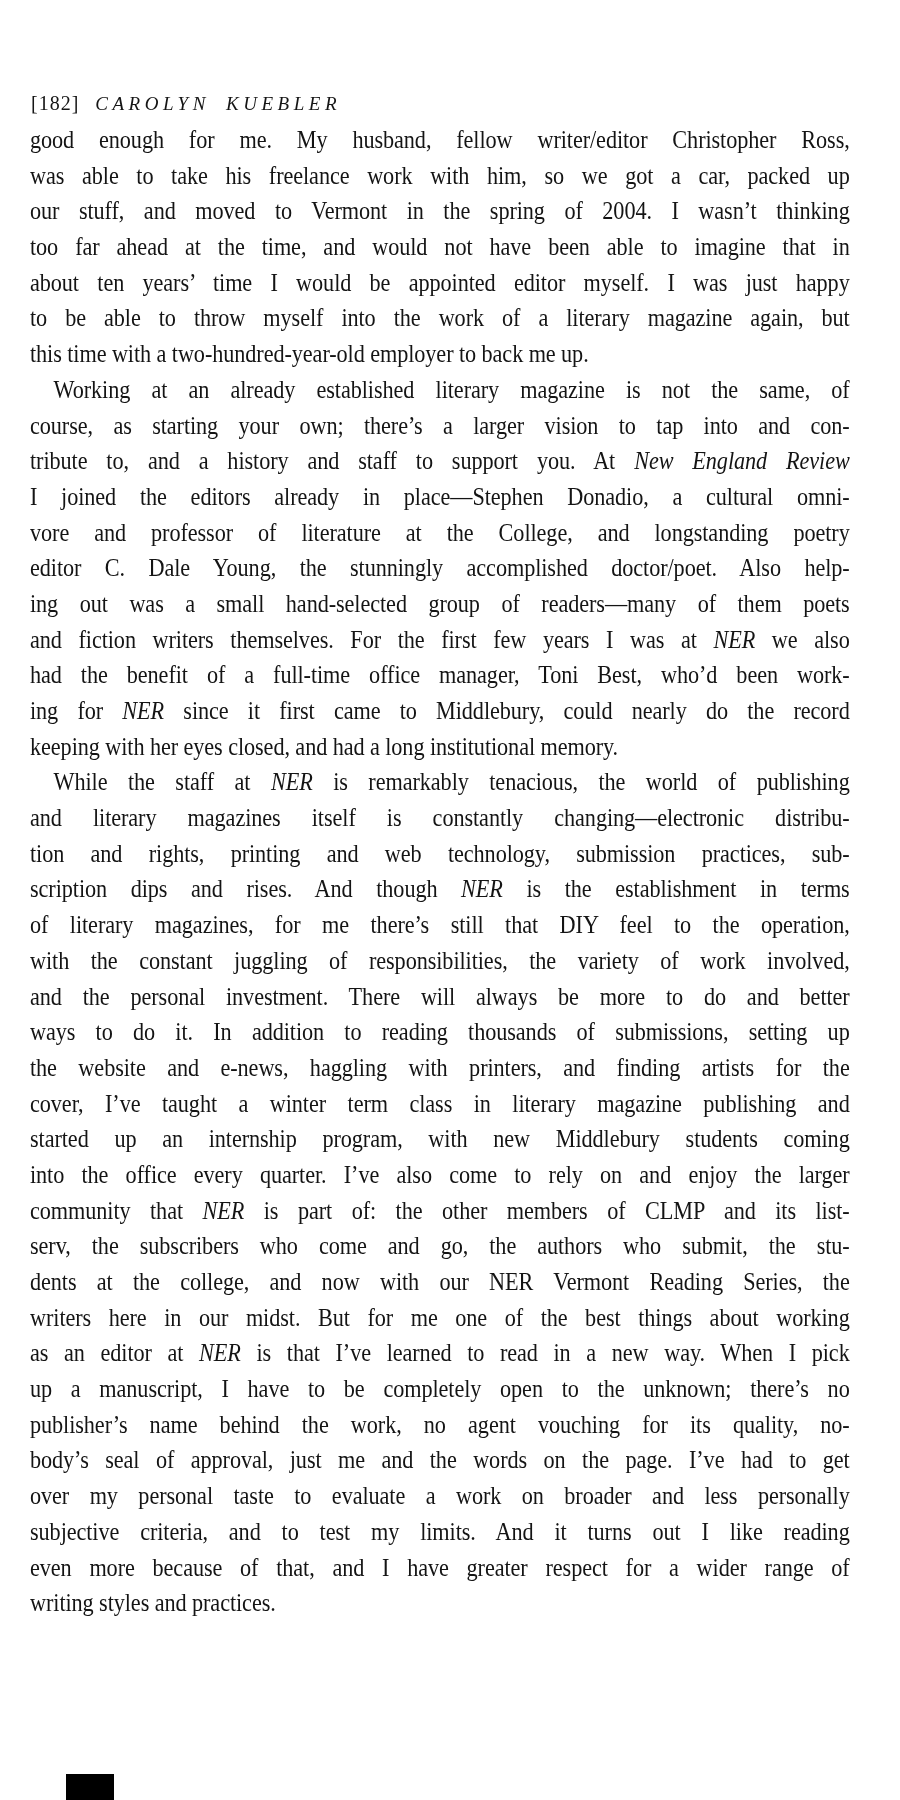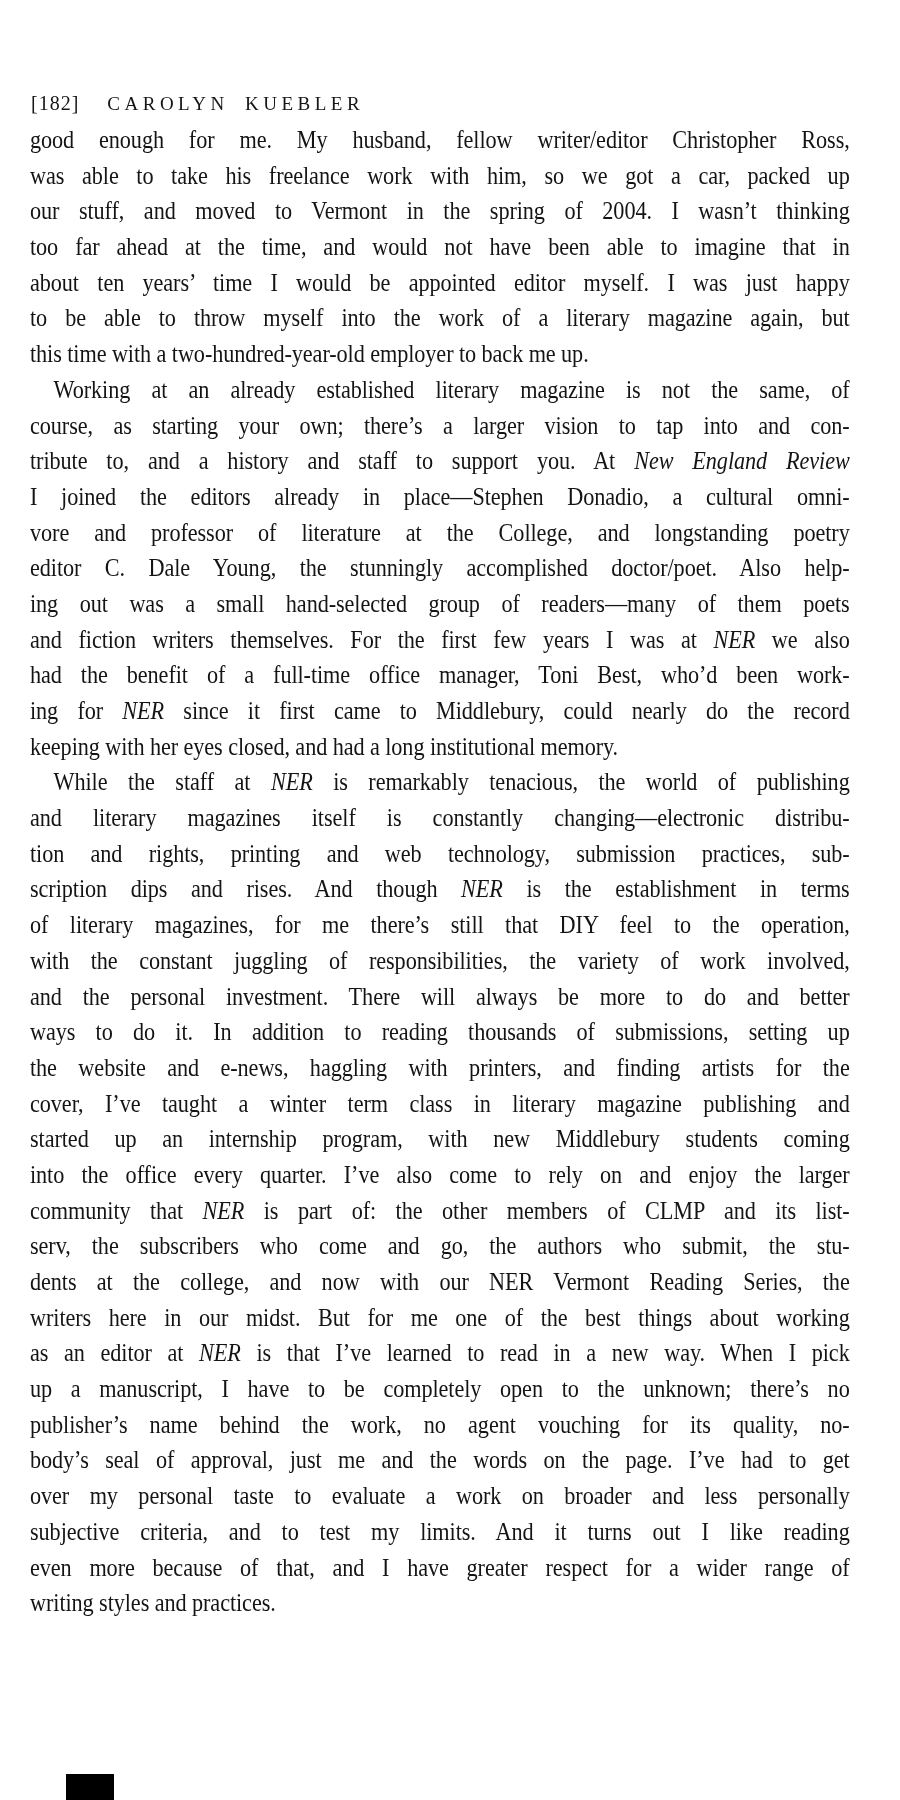--- a/index.html
+++ b/index.html
@@ -19,26 +19,27 @@
   .header {
     position: absolute;
     left: 31px;
     top: 92px;
     white-space: nowrap;
     color: #151515;
   }
   .folio {
     font-size: 20px;
     letter-spacing: 1px;
-    margin-right: 28px;
+    margin-right: 16px;
   }
   .running-head {
     font-size: 19px;
     letter-spacing: 4.5px;
     word-spacing: 7px;
+    font-style: italic;
   }
   .body-text {
     position: absolute;
     left: 30px;
     top: 122px;
     width: 940px;
     transform: scaleX(0.872);
     transform-origin: 0 0;
     font-size: 25.5px;
     line-height: 35.7px;

